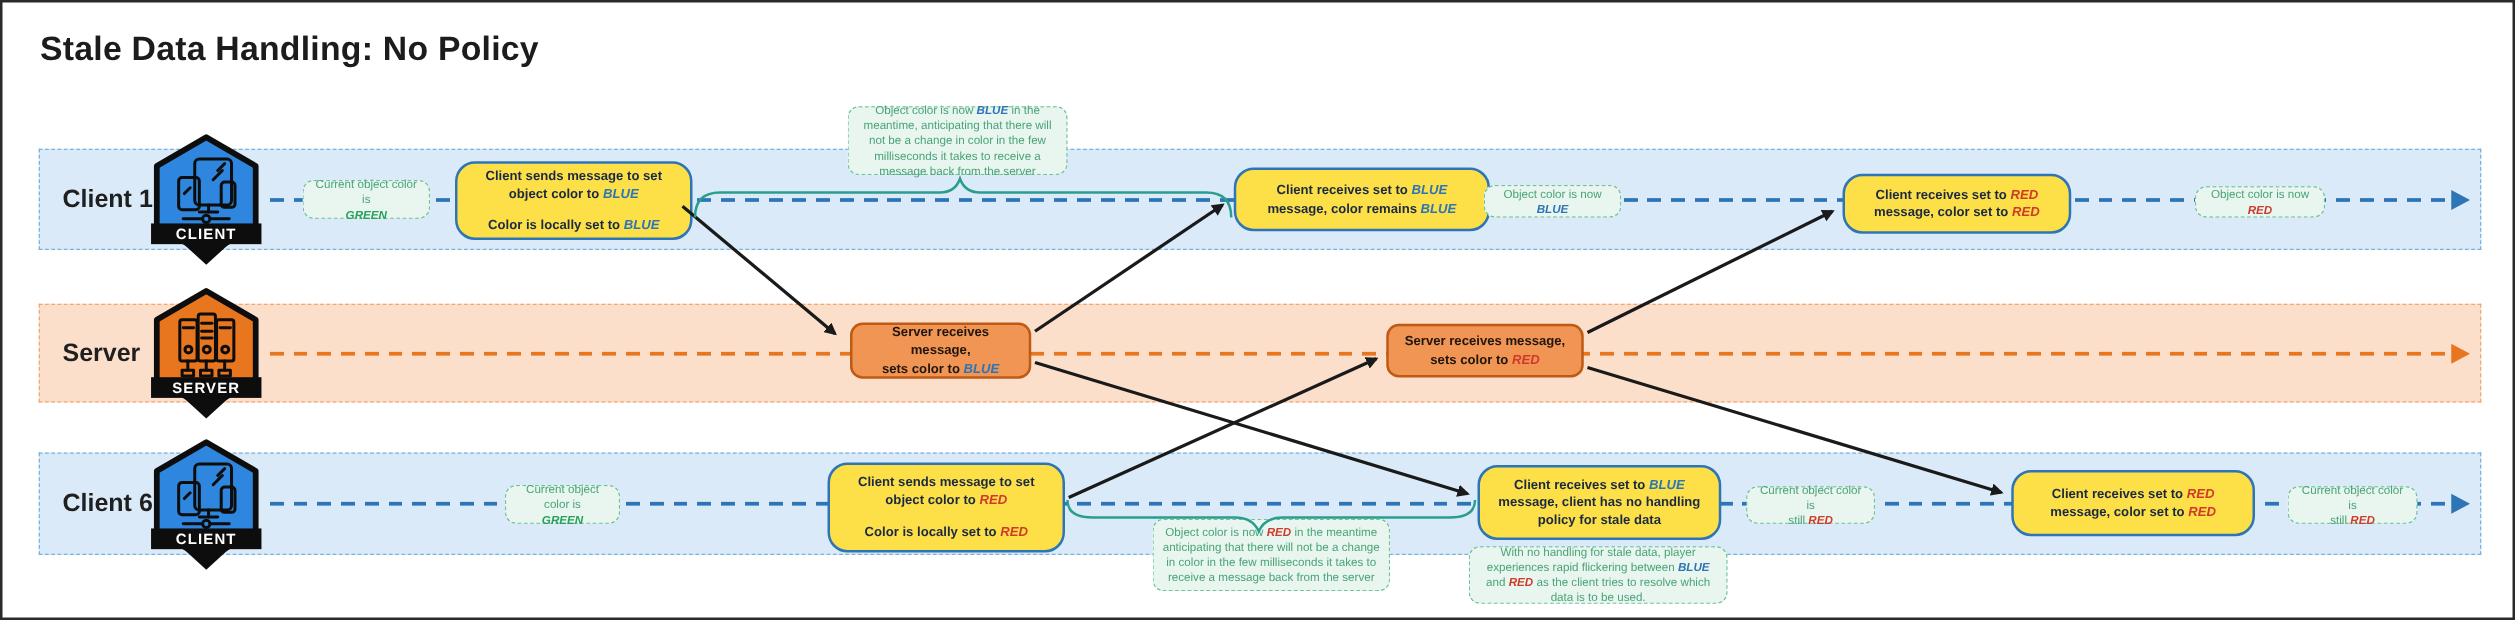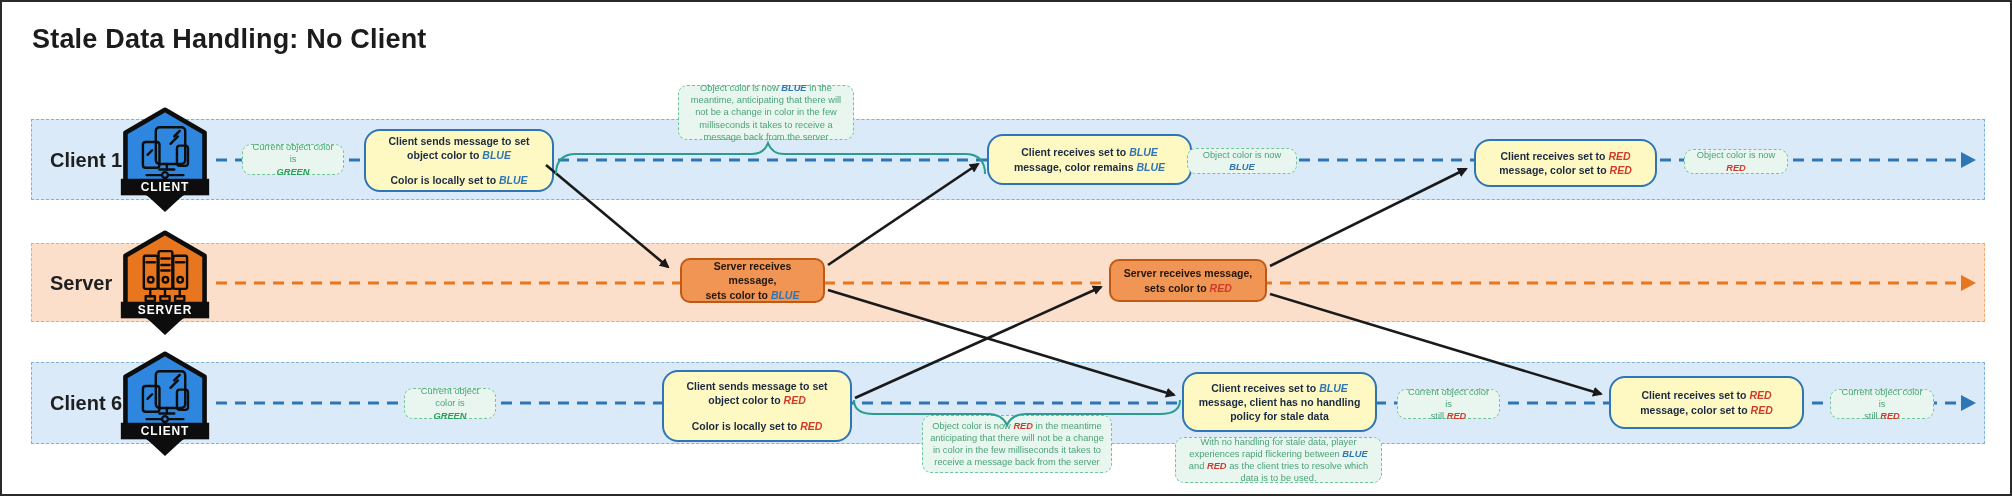--- a/index.html
+++ b/index.html
@@ -13,42 +13,42 @@
     background:repeating-linear-gradient(90deg,#2e75b6 0 11px,transparent 11px 19px);}
   .server-lane .flow-line{background:repeating-linear-gradient(90deg,#e8761f 0 11px,transparent 11px 19px);}
   .flow-arrow{position:absolute;right:8px;top:50%;transform:translateY(-50%);width:0;height:0;
     border-left:15px solid #2e75b6;border-top:8px solid transparent;border-bottom:8px solid transparent;}
   .server-lane .flow-arrow{border-left-color:#e8761f;}
 
   .badge{position:absolute;width:92px;z-index:4;}
 
   .msgbox{position:absolute;box-sizing:border-box;z-index:3;display:flex;flex-direction:column;justify-content:center;
     align-items:center;text-align:center;font-weight:700;color:#1b2a41;font-size:10.5px;line-height:1.35;padding:6px 9px;}
-  .msgbox.blue{background:#fef9c3;border:2px solid #2e75b6;border-radius:16px;}
+  .msgbox.blue{background:#fde047;border:2px solid #2e75b6;border-radius:16px;}
   .msgbox.orange{background:#f09554;border:2px solid #bf5a15;border-radius:10px;color:#21160c;}
   .msgbox .para + .para{margin-top:11px;}
 
   .note{position:absolute;box-sizing:border-box;z-index:3;display:flex;flex-direction:column;justify-content:center;
     align-items:center;text-align:center;background:#e9f6ef;border:1.4px dashed #6fc49a;border-radius:9px;
     color:#4aa379;font-size:9.3px;line-height:1.3;padding:4px 7px;font-weight:500;}
 
   .em{font-weight:700;font-style:italic;}
   .em-blue{color:#2e75b6;}
   .em-red{color:#d03a2b;}
   .em-green{color:#27a05c;}
 
   .overlay{position:absolute;left:0;top:0;z-index:5;pointer-events:none;}
   .hex-icon{stroke:#0d0d0d;stroke-width:2.6;fill:none;stroke-linecap:round;stroke-linejoin:round;}
 </style>
 </head>
 <body>
 
 <div class="canvas">
 
-  <div class="title">Stale Data Handling: No Client</div>
+  <div class="title">Stale Data Handling: No Policy</div>
 
   <div class="lane client-lane" style="top:117px;height:81px;">
     <span class="lane-label">Client 1</span>
     <div class="flow-line"></div>
     <div class="flow-arrow"></div>
   </div>
 
   <div class="lane server-lane" style="top:241px;height:79px;">
     <span class="lane-label">Server</span>
     <div class="flow-line"></div>
@@ -144,21 +144,21 @@
   </div>
 
   <div class="note" style="left:1185px;top:146px;width:110px;height:26px;">
     <div><span>Object color is now </span><span class="em em-blue">BLUE</span></div>
   </div>
 
   <div class="msgbox blue" style="left:1472px;top:137px;width:183px;height:48px;">
     <div class="para"><span>Client receives set to </span><span class="em em-red">RED</span><span> message, color set to </span><span class="em em-red">RED</span></div>
   </div>
 
-  <div class="note" style="left:1682px;top:147px;width:104px;height:25px;text-align:center;">
+  <div class="note" style="left:1754px;top:147px;width:104px;height:25px;text-align:center;">
     <div><span>Object color is now </span><span class="em em-red">RED</span></div>
   </div>
 
   <div class="msgbox orange" style="left:678px;top:256px;width:145px;height:45px;">
     <div class="para"><span>Server receives message,</span></div>
     <div class="para" style="margin-top:1px;"><span>sets color to </span><span class="em em-blue">BLUE</span></div>
   </div>
 
   <div class="msgbox orange" style="left:1107px;top:257px;width:158px;height:43px;">
     <div class="para"><span>Server receives message,</span></div>

